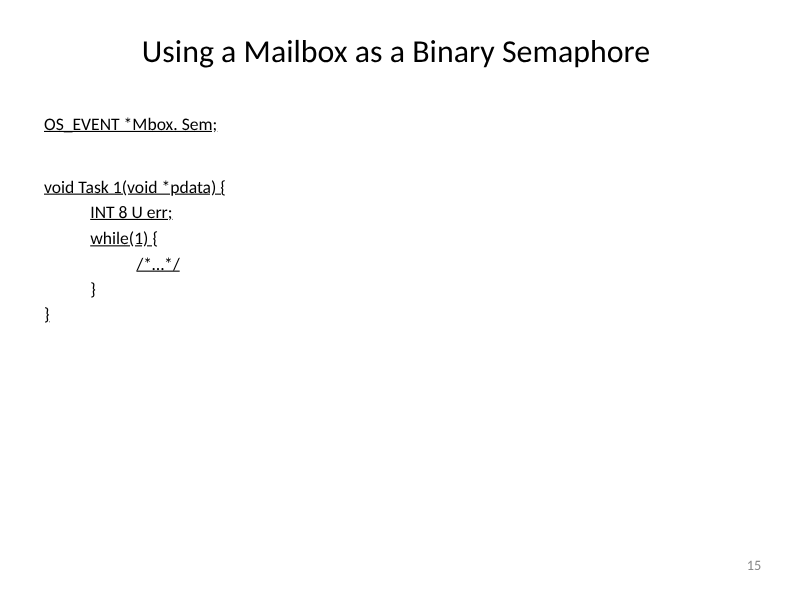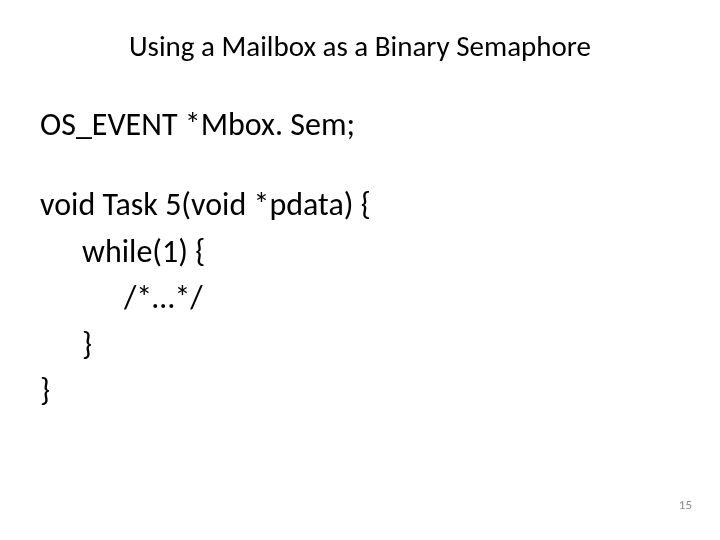--- a/index.html
+++ b/index.html
@@ -23,52 +23,54 @@
     border-radius: 29px;
   }
   .title {
     font-size: 29px;
     font-weight: 400;
     text-align: center;
     margin-bottom: 38px;
     letter-spacing: 0px;
   }
   .content {
-    font-size: 32px;
+    font-size: 16px;
     line-height: 1.45;
     padding-left: 0px;
+    text-decoration: underline;
   }
   .code-line {
     white-space: pre;
   }
   .indent1 {
     padding-left: 42px;
   }
   .indent2 {
     padding-left: 84px;
   }
   .page-number {
     position: absolute;
-    bottom: 28px;
+    bottom: 18px;
     right: 28px;
     font-size: 13px;
     color: #8a8a8a;
   }
   .blank-line {
     height: 34px;
   }
 </style>
 </head>
 <body>
 
 <div class="slide">
   <h1 class="title">Using a Mailbox as a Binary Semaphore</h1>
   <div class="content">
     <div class="code-line">OS_EVENT *Mbox. Sem;</div>
     <div class="blank-line"></div>
-    <div class="code-line">void Task 5(void *pdata) {</div>
+    <div class="code-line">void Task 1(void *pdata) {</div>
+    <div class="code-line indent1">INT 8 U err;</div>
     <div class="code-line indent1">while(1) {</div>
     <div class="code-line indent2">/*…*/</div>
     <div class="code-line indent1">}</div>
     <div class="code-line">}</div>
   </div>
   <div class="page-number">15</div>
 </div>
 
 </body></html>

